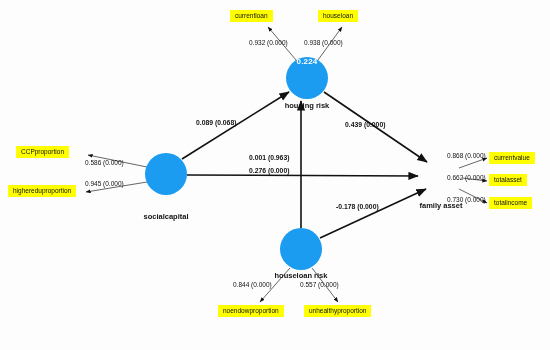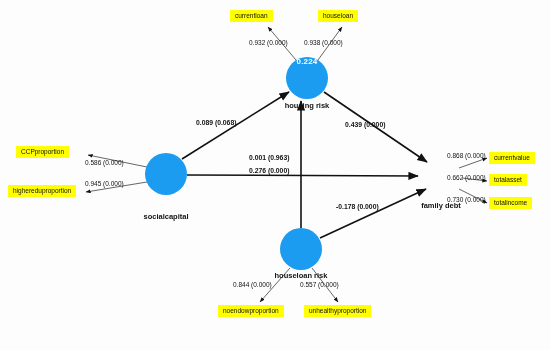--- a/index.html
+++ b/index.html
@@ -105,21 +105,21 @@
   <div class="node" style="left:286px; top:57px; width:42px; height:42px;">
     <span>0.224</span>
   </div>
   <div class="node-caption" style="left:272px; top:101px; width:70px;">housing risk</div>
 
   <div class="node" style="left:145px; top:153px; width:42px; height:42px;">
     <span></span>
   </div>
   <div class="node-caption" style="left:131px; top:212px; width:70px;">socialcapital</div>
 
-  <div class="node-caption" style="left:406px; top:201px; width:70px;">family debt</div>
+  <div class="node-caption" style="left:406px; top:201px; width:70px;">family asset</div>
 
   <div class="node" style="left:280px; top:228px; width:42px; height:42px;">
     <span></span>
   </div>
   <div class="node-caption" style="left:266px; top:271px; width:70px;">houseloan risk</div>
 
   <div class="indicator" style="left:230px; top:10px;">currentloan</div>
   <div class="indicator" style="left:318px; top:10px;">houseloan</div>
   <div class="indicator" style="left:16px; top:146px;">CCPproportion</div>
   <div class="indicator" style="left:8px; top:185px;">highereduproportion</div>

